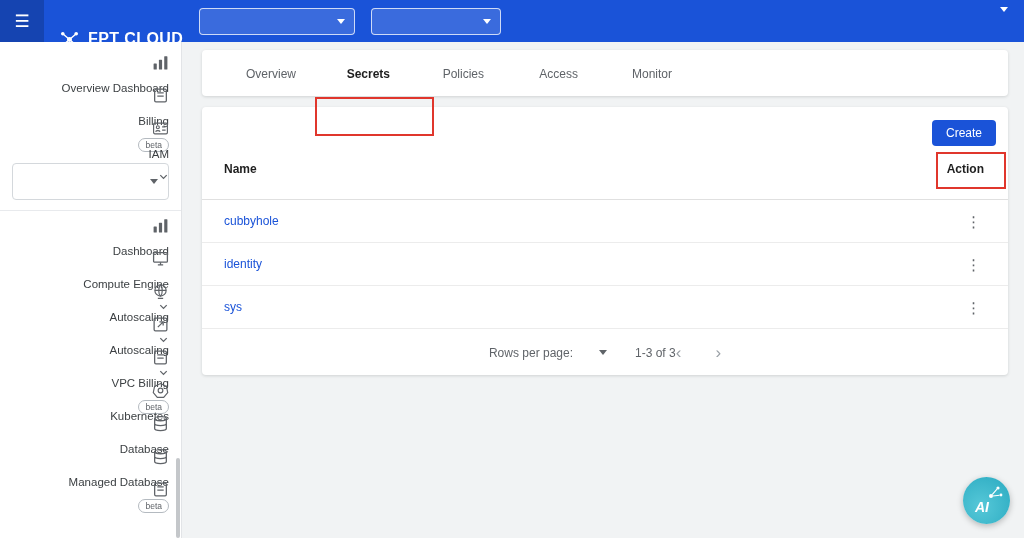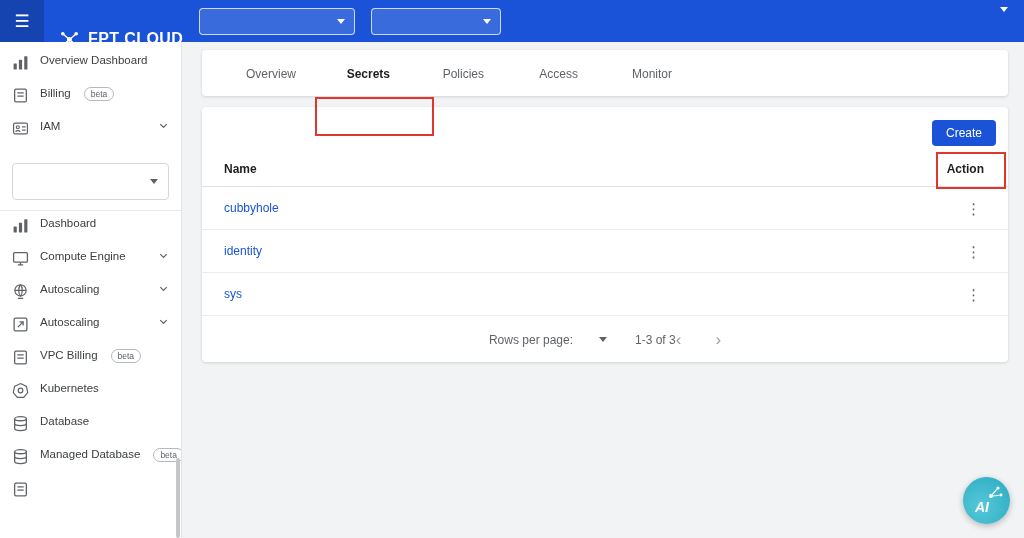--- a/index.html
+++ b/index.html
@@ -34,23 +34,23 @@
   .caret-g { width: 0; height: 0; border-left: 4px solid transparent; border-right: 4px solid transparent; border-top: 5px solid #5f6368; }
   .hdr-caret { margin-left: auto; margin-right: 16px; cursor: pointer; }
 
   
   .sidebar {
     position: fixed; top: 42px; left: 0; bottom: 0; width: 182px;
     background: #fff; border-right: 1px solid #e2e4e7;
     padding-top: 12px; overflow: hidden; z-index: 2;
   }
   .side-item {
-    height: 33px; display: flex; align-items: flex-start;
+    height: 33px; display: flex; align-items: flex-end;
     padding: 0 12px; gap: 11px; font-size: 11.5px; color: #3c4043;
-    cursor: pointer; white-space: nowrap;
+    cursor: pointer; white-space: nowrap; flex-direction: column;
   }
   .side-icon { width: 17px; height: 17px; flex: none; color: #5f6368; }
   .side-icon svg { width: 17px; height: 17px; display: block; }
   .badge {
     border: 1px solid #b4bac0; border-radius: 9px; font-size: 8.5px;
     color: #5f6368; padding: 1px 6px; margin-left: 2px;
   }
   .chev { margin-left: auto; color: #5f6368; display: flex; }
   .chev svg { width: 11px; height: 11px; }
   .side-select {
@@ -79,21 +79,21 @@
   }
   .tabs { display: flex; padding-top: 4px; }
   .tab { width: 94px; text-align: right; font-size: 12px; color: #5f6368; padding: 13px 0 15px; cursor: pointer; }
   .tab.active { color: #1f1f1f; font-weight: bold; }
 
   .card2 { margin-top: 11px; position: relative; padding-bottom: 4px; }
   .create-row { display: flex; justify-content: flex-end; padding: 13px 12px 12px; }
   .btn-create { padding: 6px 14px; }
   .thead {
     display: flex; justify-content: space-between;
-    padding: 4px 24px 10px 22px; font-size: 12px; font-weight: bold;
+    padding: 4px 24px 23px 22px; font-size: 12px; font-weight: bold;
     color: #1f1f1f; border-bottom: 1px solid #e0e0e0;
   }
   .trow {
     display: flex; justify-content: space-between; align-items: center;
     height: 43px; padding: 0 28px 0 22px; border-bottom: 1px solid #ececec; gap: 29px;
   }
   .row-link { font-size: 12px; color: var(--link, #1a53d8); cursor: pointer; text-decoration: none; }
   .dots { color: #5f6368; font-size: 15px; cursor: pointer; width: 14px; text-align: center; line-height: 1; }
   .pagination {
     display: flex; justify-content: center; align-items: center;

